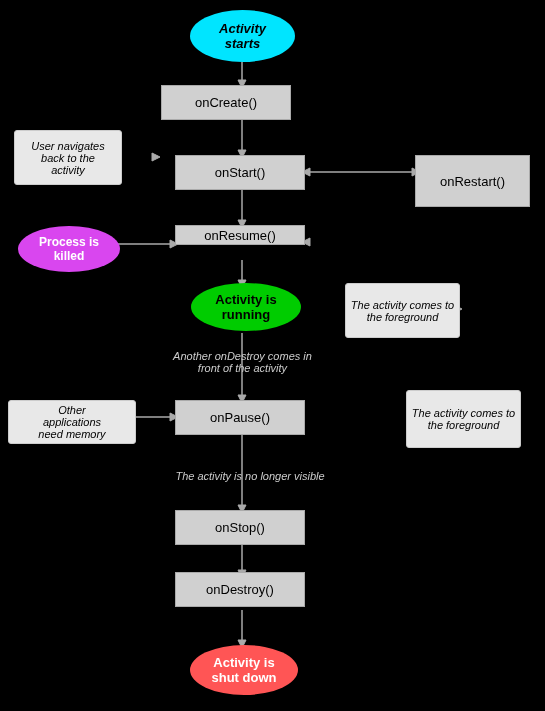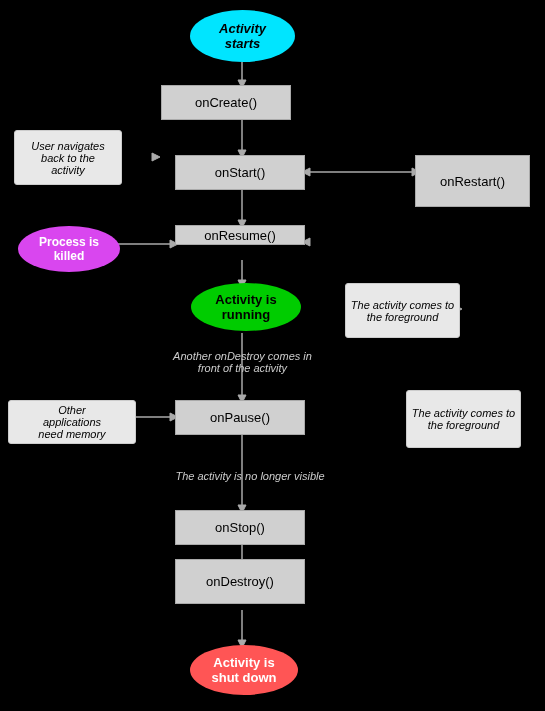--- a/index.html
+++ b/index.html
@@ -147,21 +147,21 @@
 </div>
 
 <div class="node rect" style="left:175px; top:400px; width:130px; height:35px;justify-content:center;">
   <span>onPause()</span>
 </div>
 
 <div class="node rect" style="left:175px; top:510px; width:130px; height:35px;">
   <span>onStop()</span>
 </div>
 
-<div class="node rect" style="left:175px; top:559px; width:130px; height:45px;">
+<div class="node rect" style="left:175px; top:572px; width:130px; height:35px;">
   <span>onDestroy()</span>
 </div>
 
 <div class="node oval" style="left:190px; top:645px; width:108px; height:50px; background:#ff5555;">
   <span style="white-space:pre-line; color:#fff;">Activity is
 shut down</span>
 </div>
 
 <div class="node label-box" style="left:14px; top:130px; width:108px; height:55px; padding:12px; font-size:11px; font-style:italic;">
   <span>User navigates back to the activity</span>

